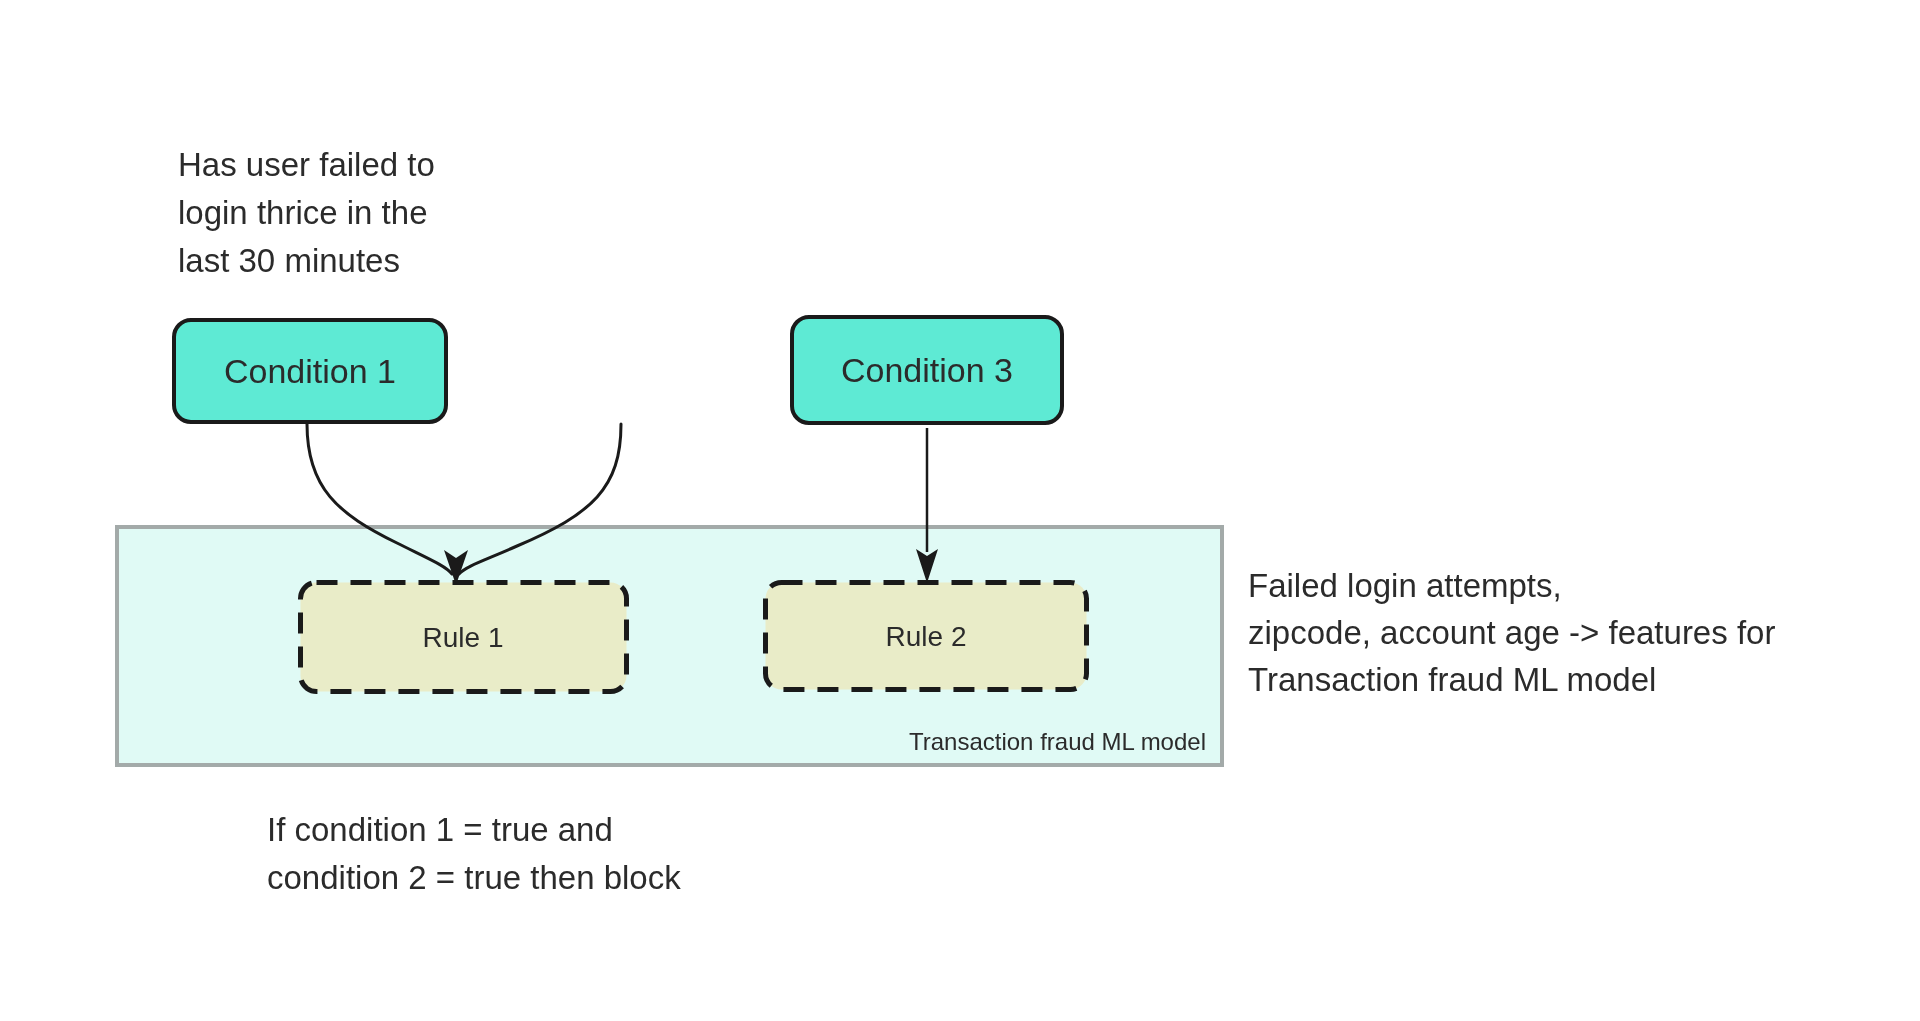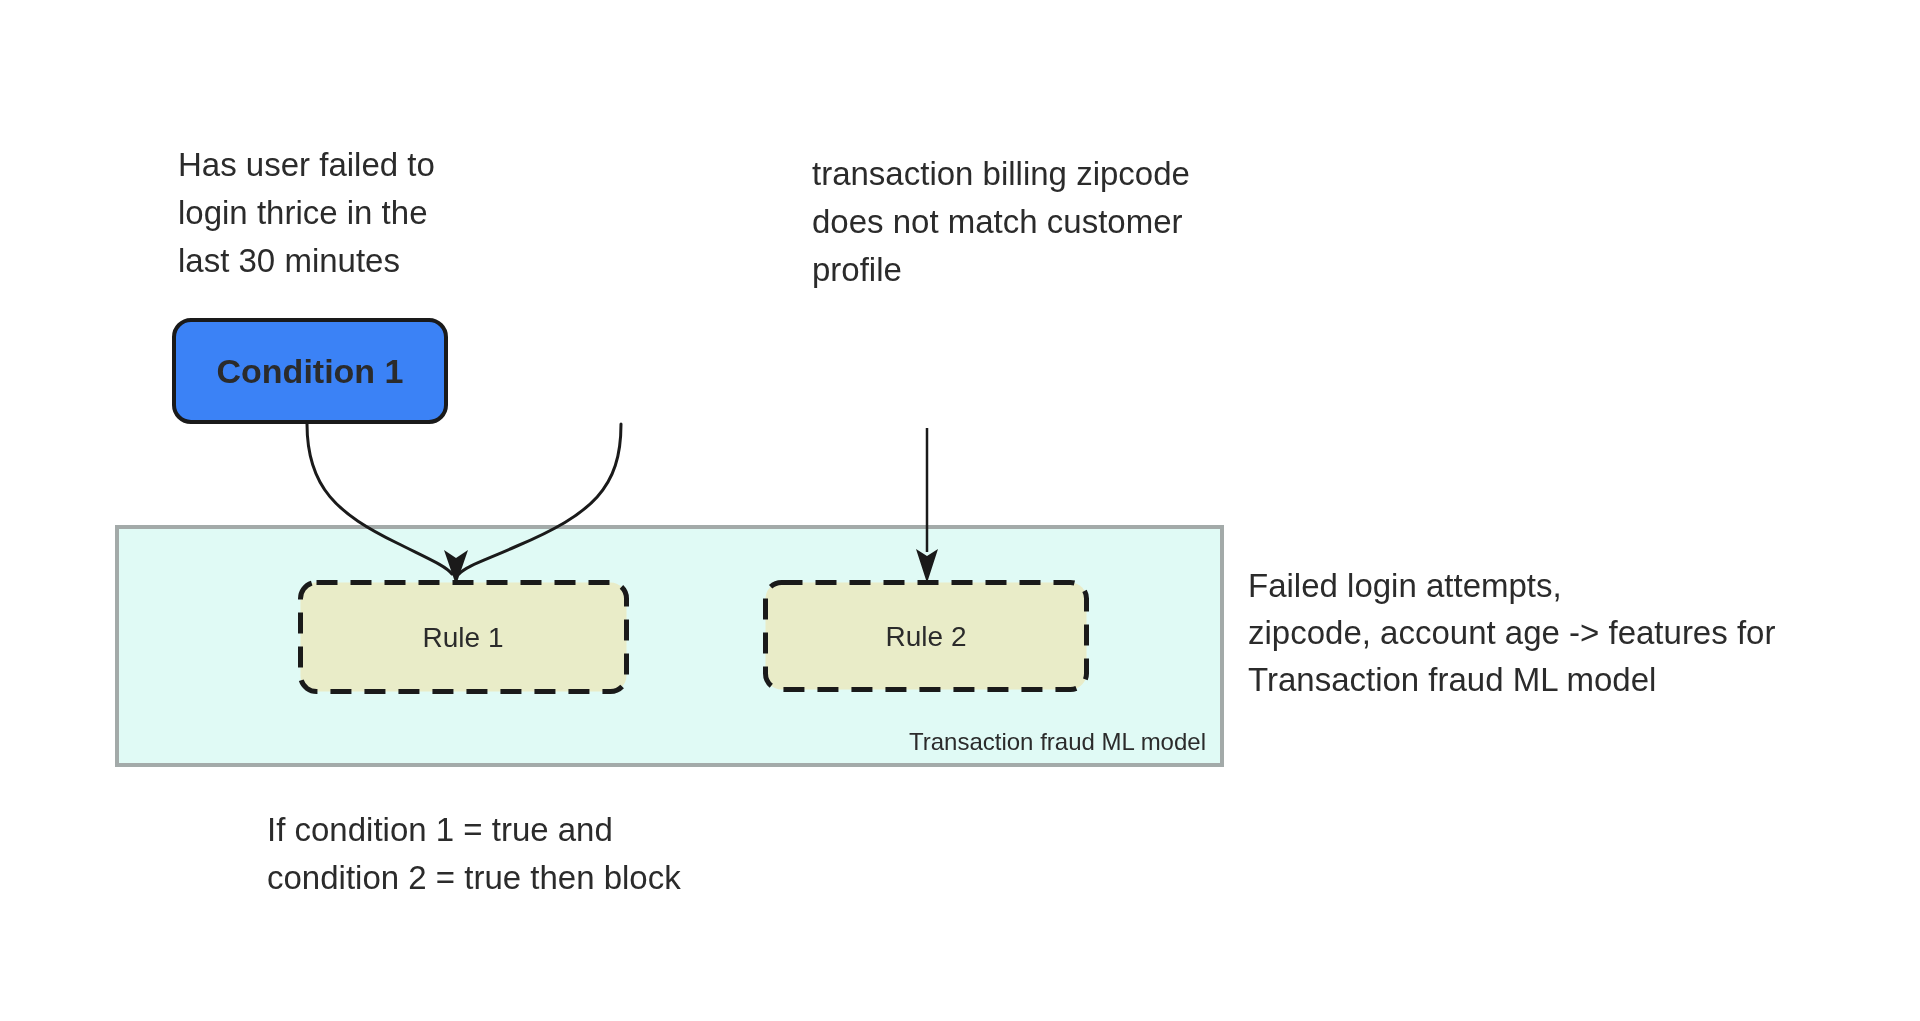--- a/index.html
+++ b/index.html
@@ -22,27 +22,26 @@
   .note{
     position:absolute;
     font-size:33px;
     line-height:48px;
     white-space:pre-line;
     color:var(--text);
   }
   .cond{
     position:absolute;
     box-sizing:border-box;
-    background:#3b82f6;
+    background:#5eead4;
     border:4px solid var(--node-border);
     border-radius:19px;
     display:flex;align-items:center;justify-content:center;
     font-size:34px;
     color:var(--text);
-    font-weight:bold;
   }
   .container-box{
     position:absolute;
     left:115px;top:525px;width:1109px;height:242px;
     box-sizing:border-box;
     background:var(--container-fill);
     border:4px solid var(--container-border);
   }
   .container-label{
     position:absolute;
@@ -72,30 +71,30 @@
   }
 </style>
 </head>
 <body>
 
 <div class="canvas">
 
   <div class="note" style="left:178px;top:141px;">Has user failed to
 login thrice in the
 last 30 minutes</div>
-  <div class="note" style="left:812px;top:150px;">transaction billing zipcode
-does not match customer
-profile</div>
 
   <div class="container-box">
     <div class="container-label">Transaction fraud ML model</div>
   </div>
 
   <div class="cond" style="left:172px;top:318px;width:276px;height:106px;">
     <span>Condition 1</span>
+  </div>
+  <div class="cond" style="left:790px;top:315px;width:274px;height:110px;">
+    <span>Condition 3</span>
   </div>
 
   <svg class="overlay" width="1920" height="1021" viewBox="0 0 1920 1021">
     <rect class="rule-rect" x="300.5" y="582.5" width="326" height="109" rx="16" ry="16"></rect>
     <rect class="rule-rect" x="765.5" y="582.5" width="321" height="107" rx="16" ry="16"></rect>
 
     <path class="curve" d="M307,424 C307,488 338,514 397,543 C429,559 446,566 452,574"></path>
     <path class="curve" d="M621,424 C621,488 592,514 517,546 C486,560 466,566 459,574"></path>
     <polygon class="ah" points="456,585 444,550 456,558 468,550"></polygon>
 

